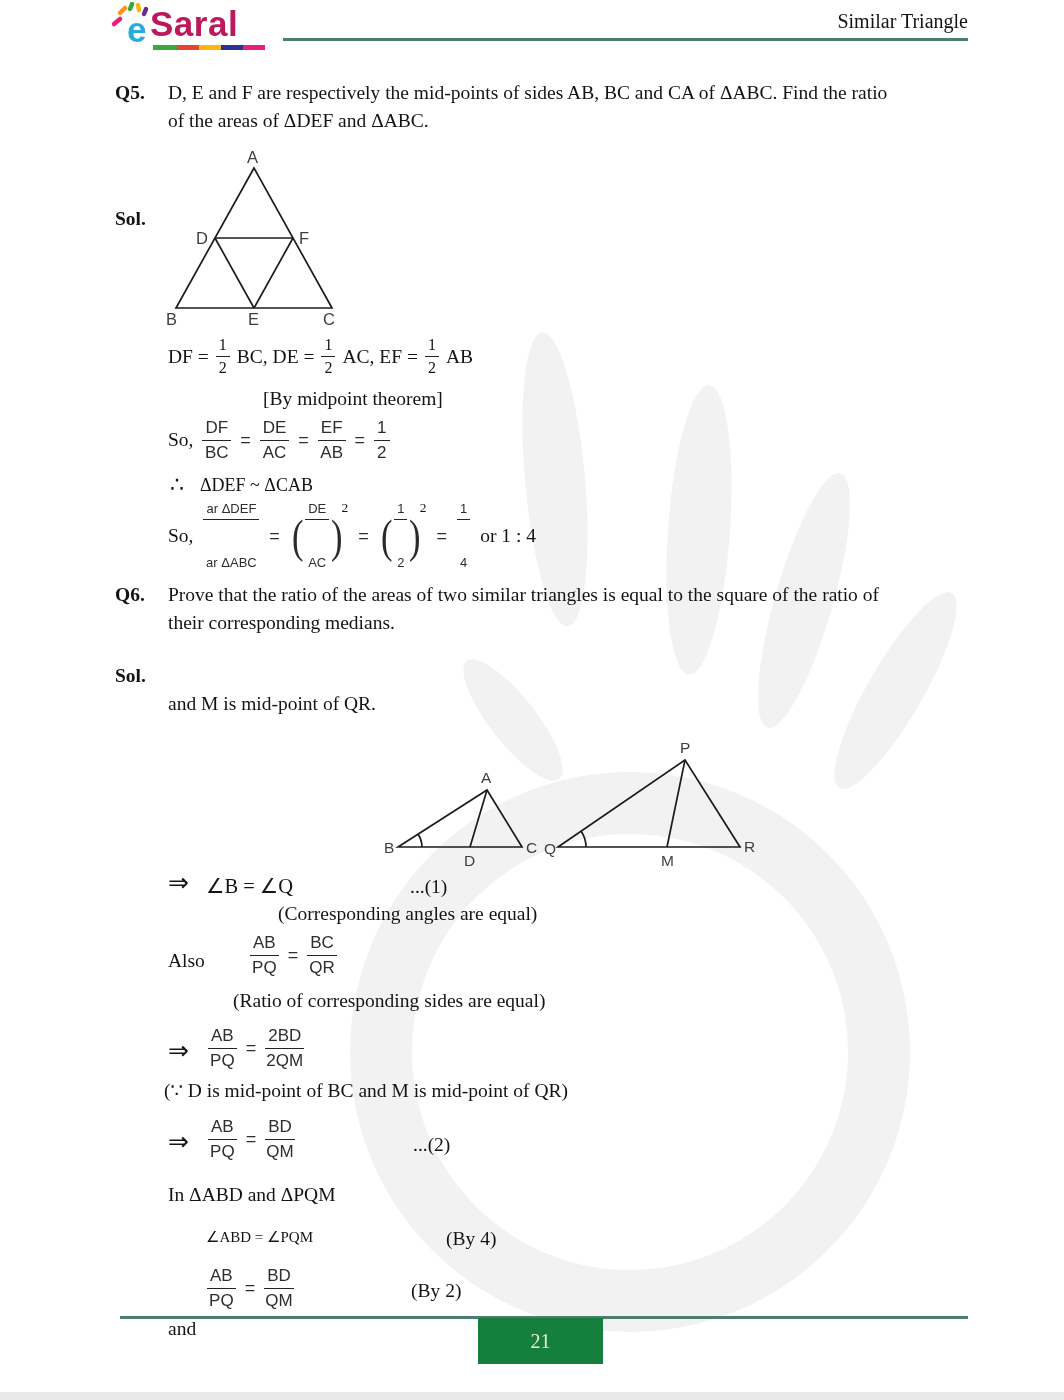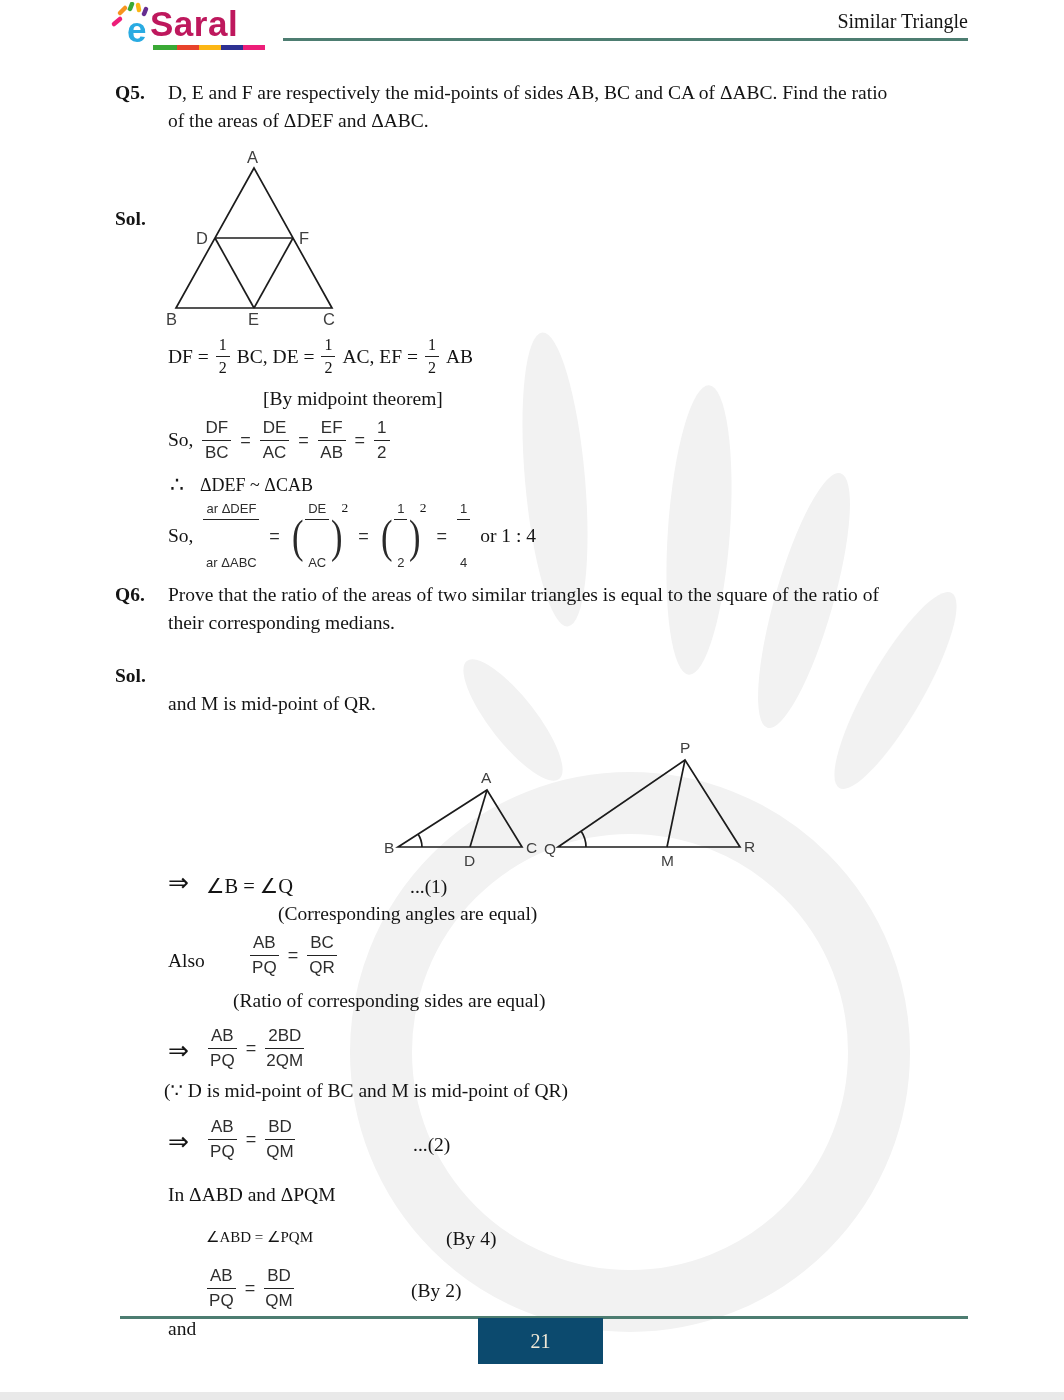--- a/index.html
+++ b/index.html
@@ -57,21 +57,21 @@
   .psup { font-size:13.5px; align-self:flex-start; margin-top:-2px; margin-left:-3px; font-family:"Liberation Serif",serif; }
   .arrow { font-size:25px; line-height:22px; }
   .therefore { font-size:22px; }
 
   
   .figtext { font-family:"Liberation Sans",sans-serif; fill:#3f3f3f; }
 
   
   .fline { position:absolute; left:120px; right:96px; top:1316px; height:3px; background:#4d7d71; }
   .pagebox { position:absolute; left:478px; top:1318px; width:125px; height:46px;
-             background:#0c4a6e; display:flex; align-items:center; justify-content:center; }
+             background:#15803d; display:flex; align-items:center; justify-content:center; }
   .pagebox .num { color:#f2ead8; font-size:20px; font-family:"Liberation Serif",serif; }
   .bottombar { position:absolute; left:0; top:1392px; width:100%; height:8px; background:#e9e9e9; }
 </style>
 </head>
 <body>
 
 <div class="page">
 
   <div class="wm">
     <div class="wm-finger wm-f1"></div>

